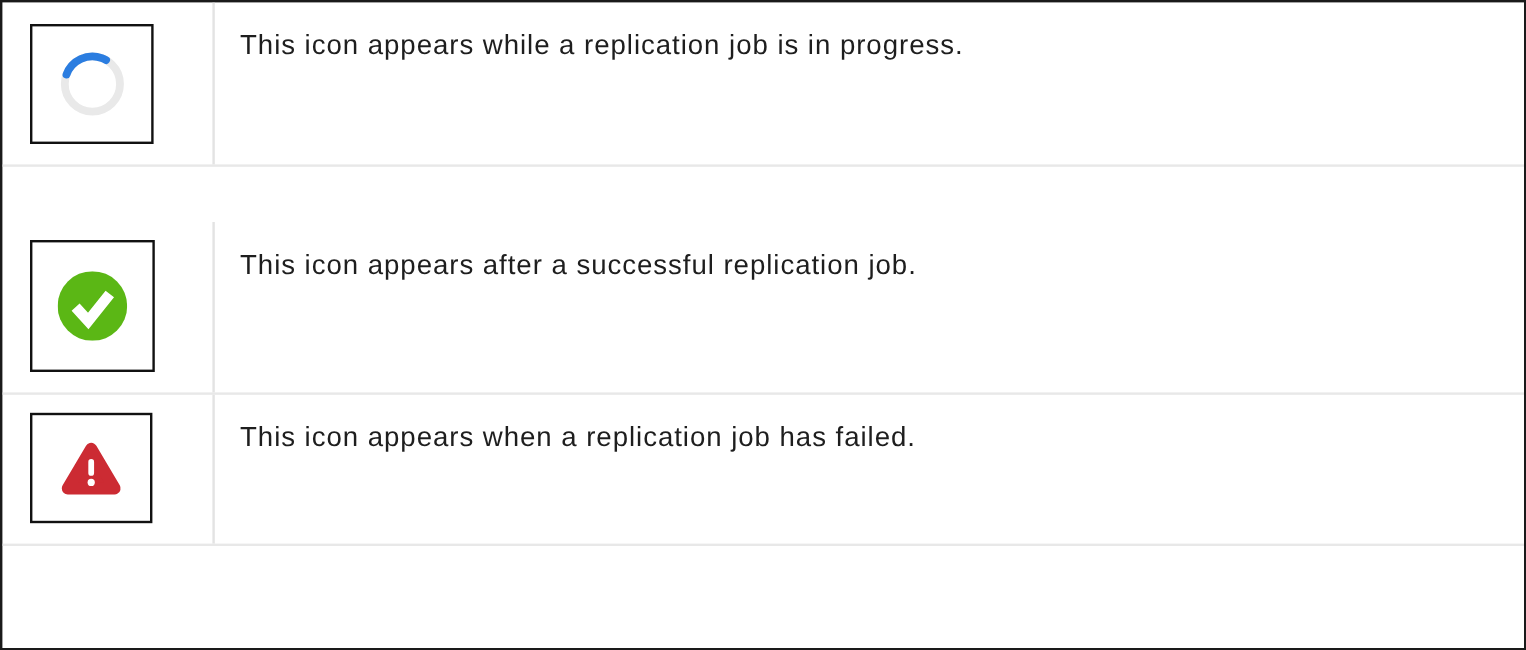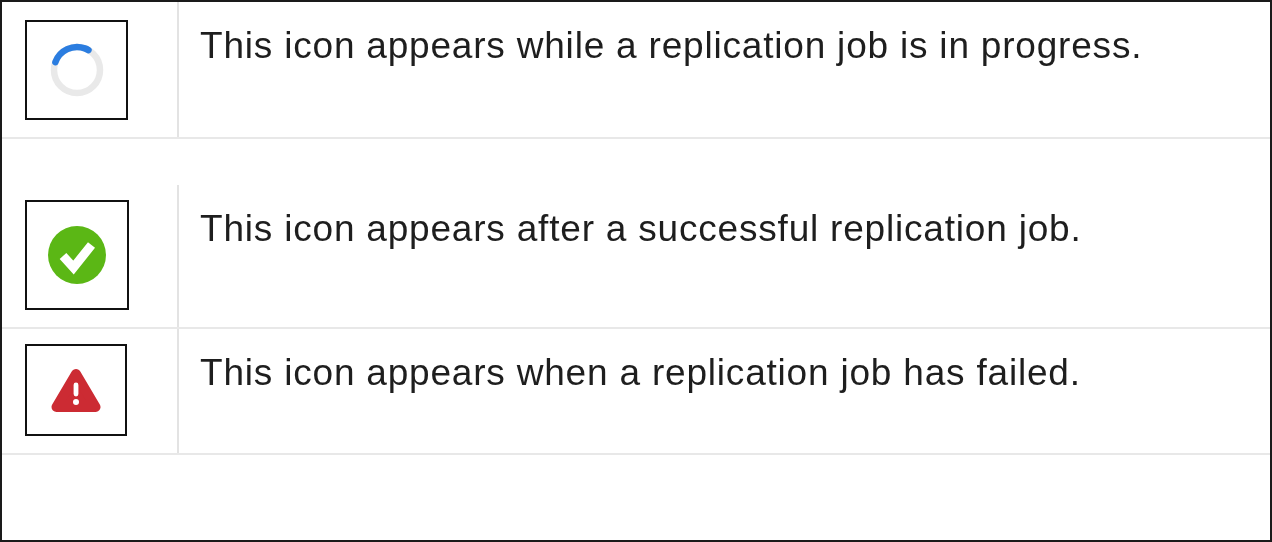--- a/index.html
+++ b/index.html
@@ -35,21 +35,21 @@
     margin-left: 23px;
   }
   .row-1 .icon-box { width: 103px; height: 100px; margin-top: 18px; }
   .row-2 .icon-box { width: 104px; height: 110px; margin-top: 15px; }
   .row-3 .icon-box { width: 102px; height:  92px; margin-top: 15px; }
   .row-4 .icon-box { width: 102px; height:  94px; margin-top: 17px; }
 
   .text-cell {
     flex: 1 1 auto;
     padding: 21px 12px 0 21px;
-    font-size: 37px;
+    font-size: 23px;
     line-height: 1.25;
     letter-spacing: 0.8px;
     color: #1e1e1e;
     white-space: nowrap;
   }
 </style>
 </head>
 <body>
 
 <div class="doc-table">

